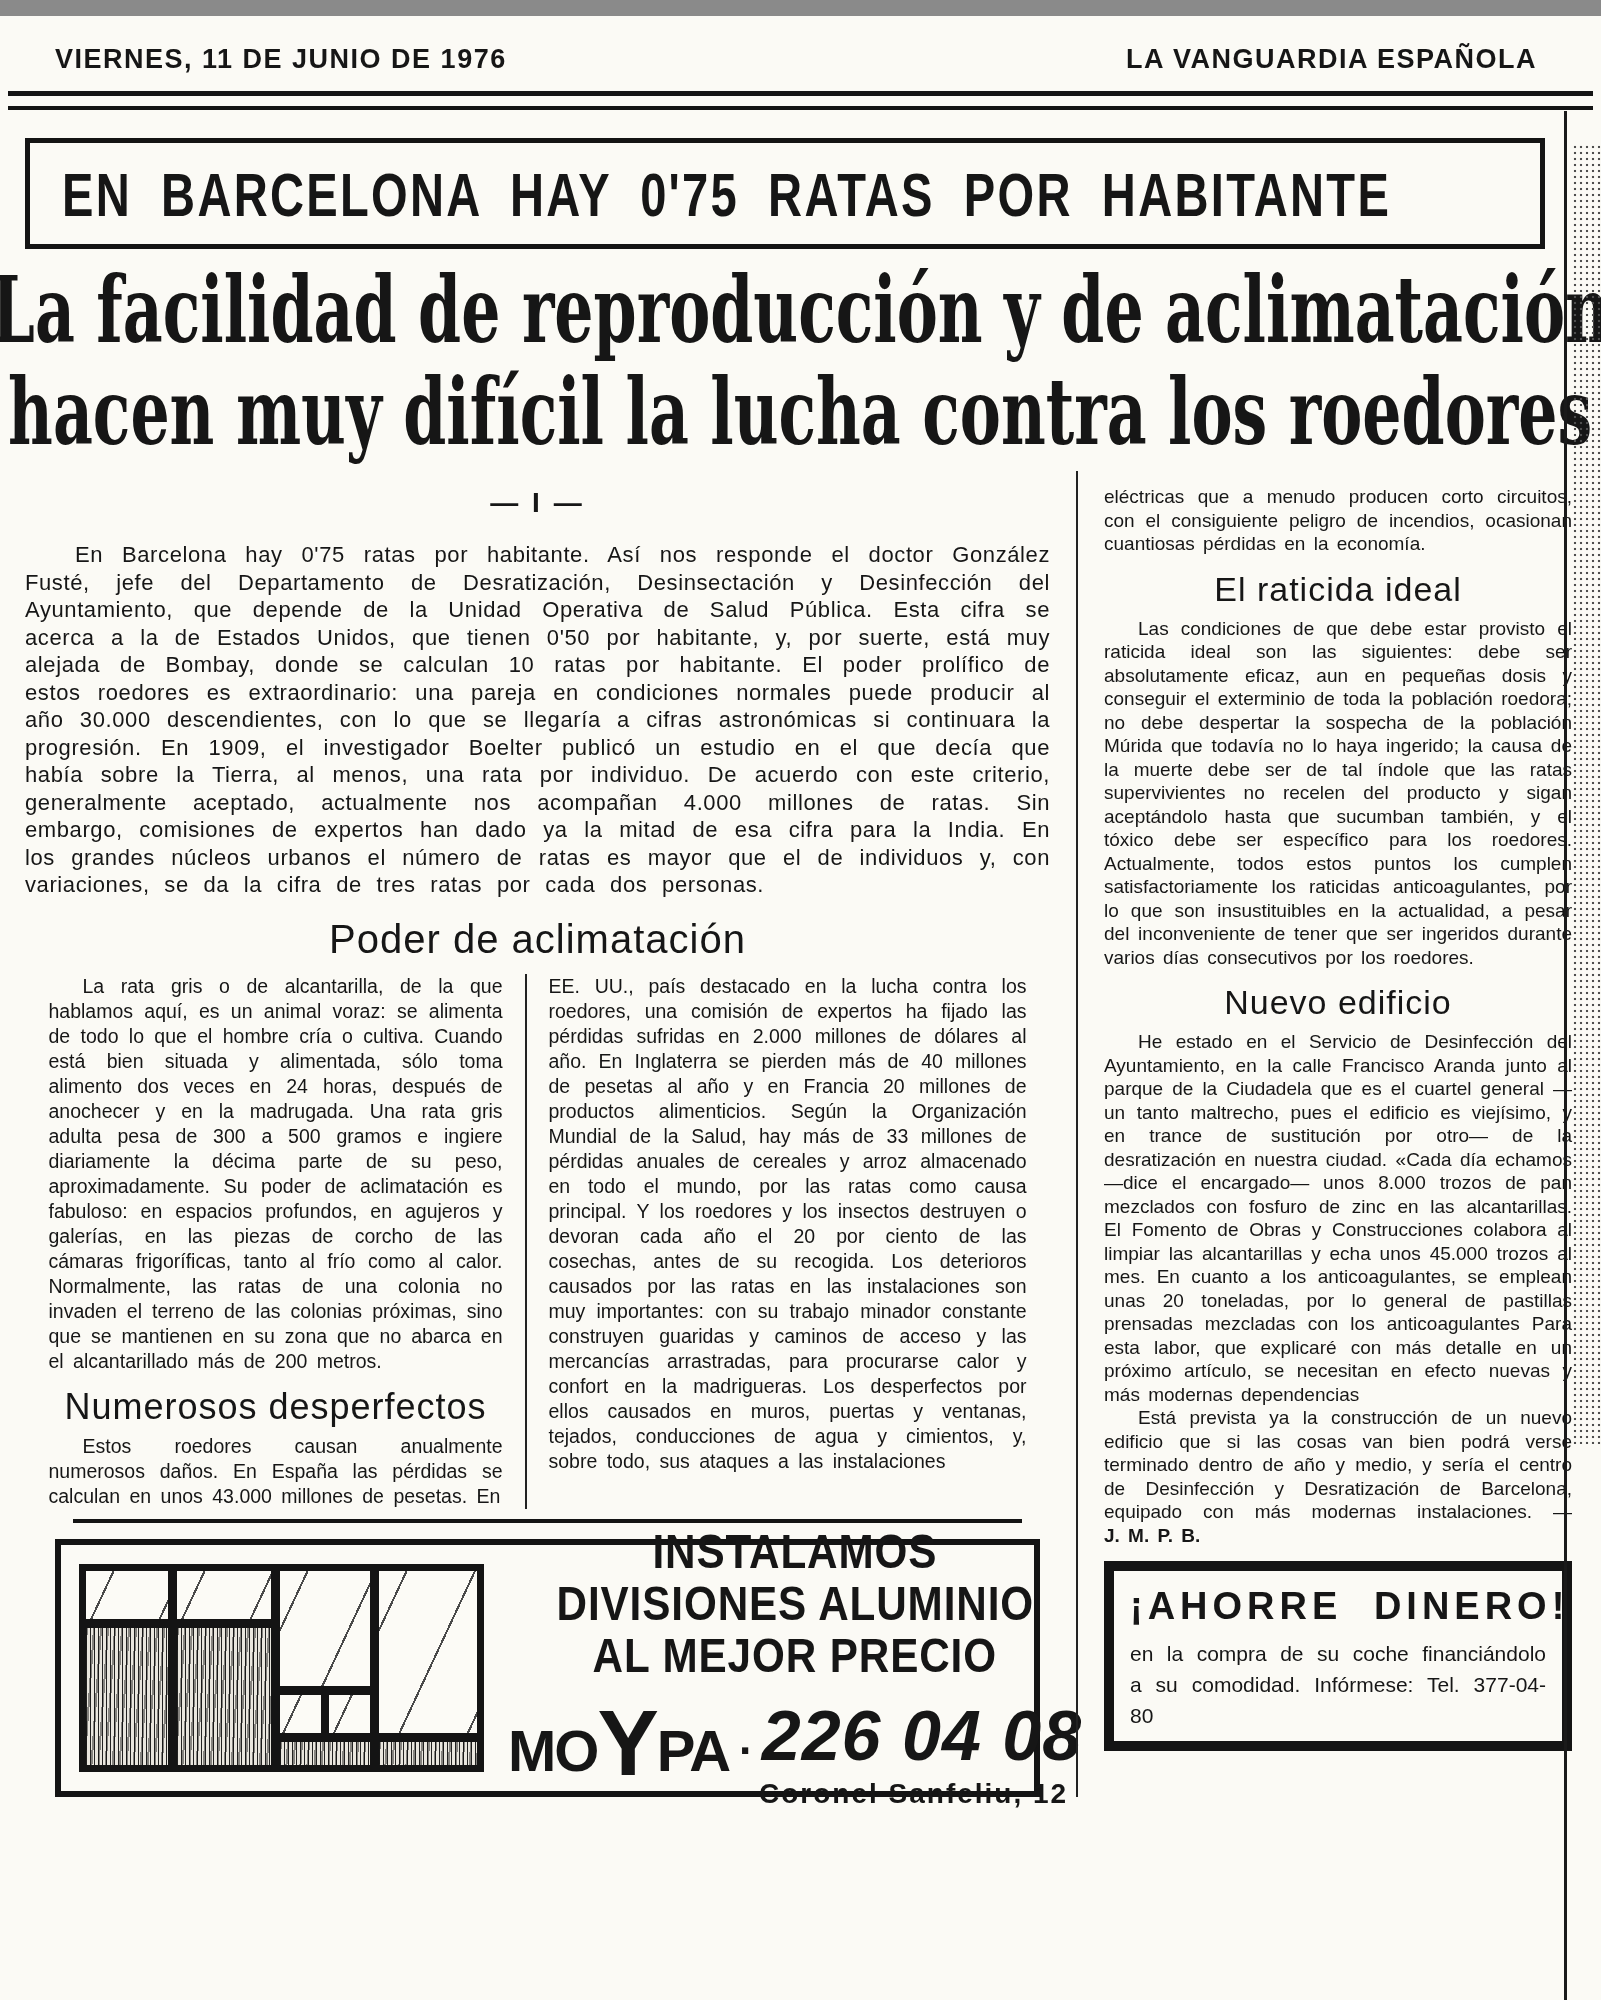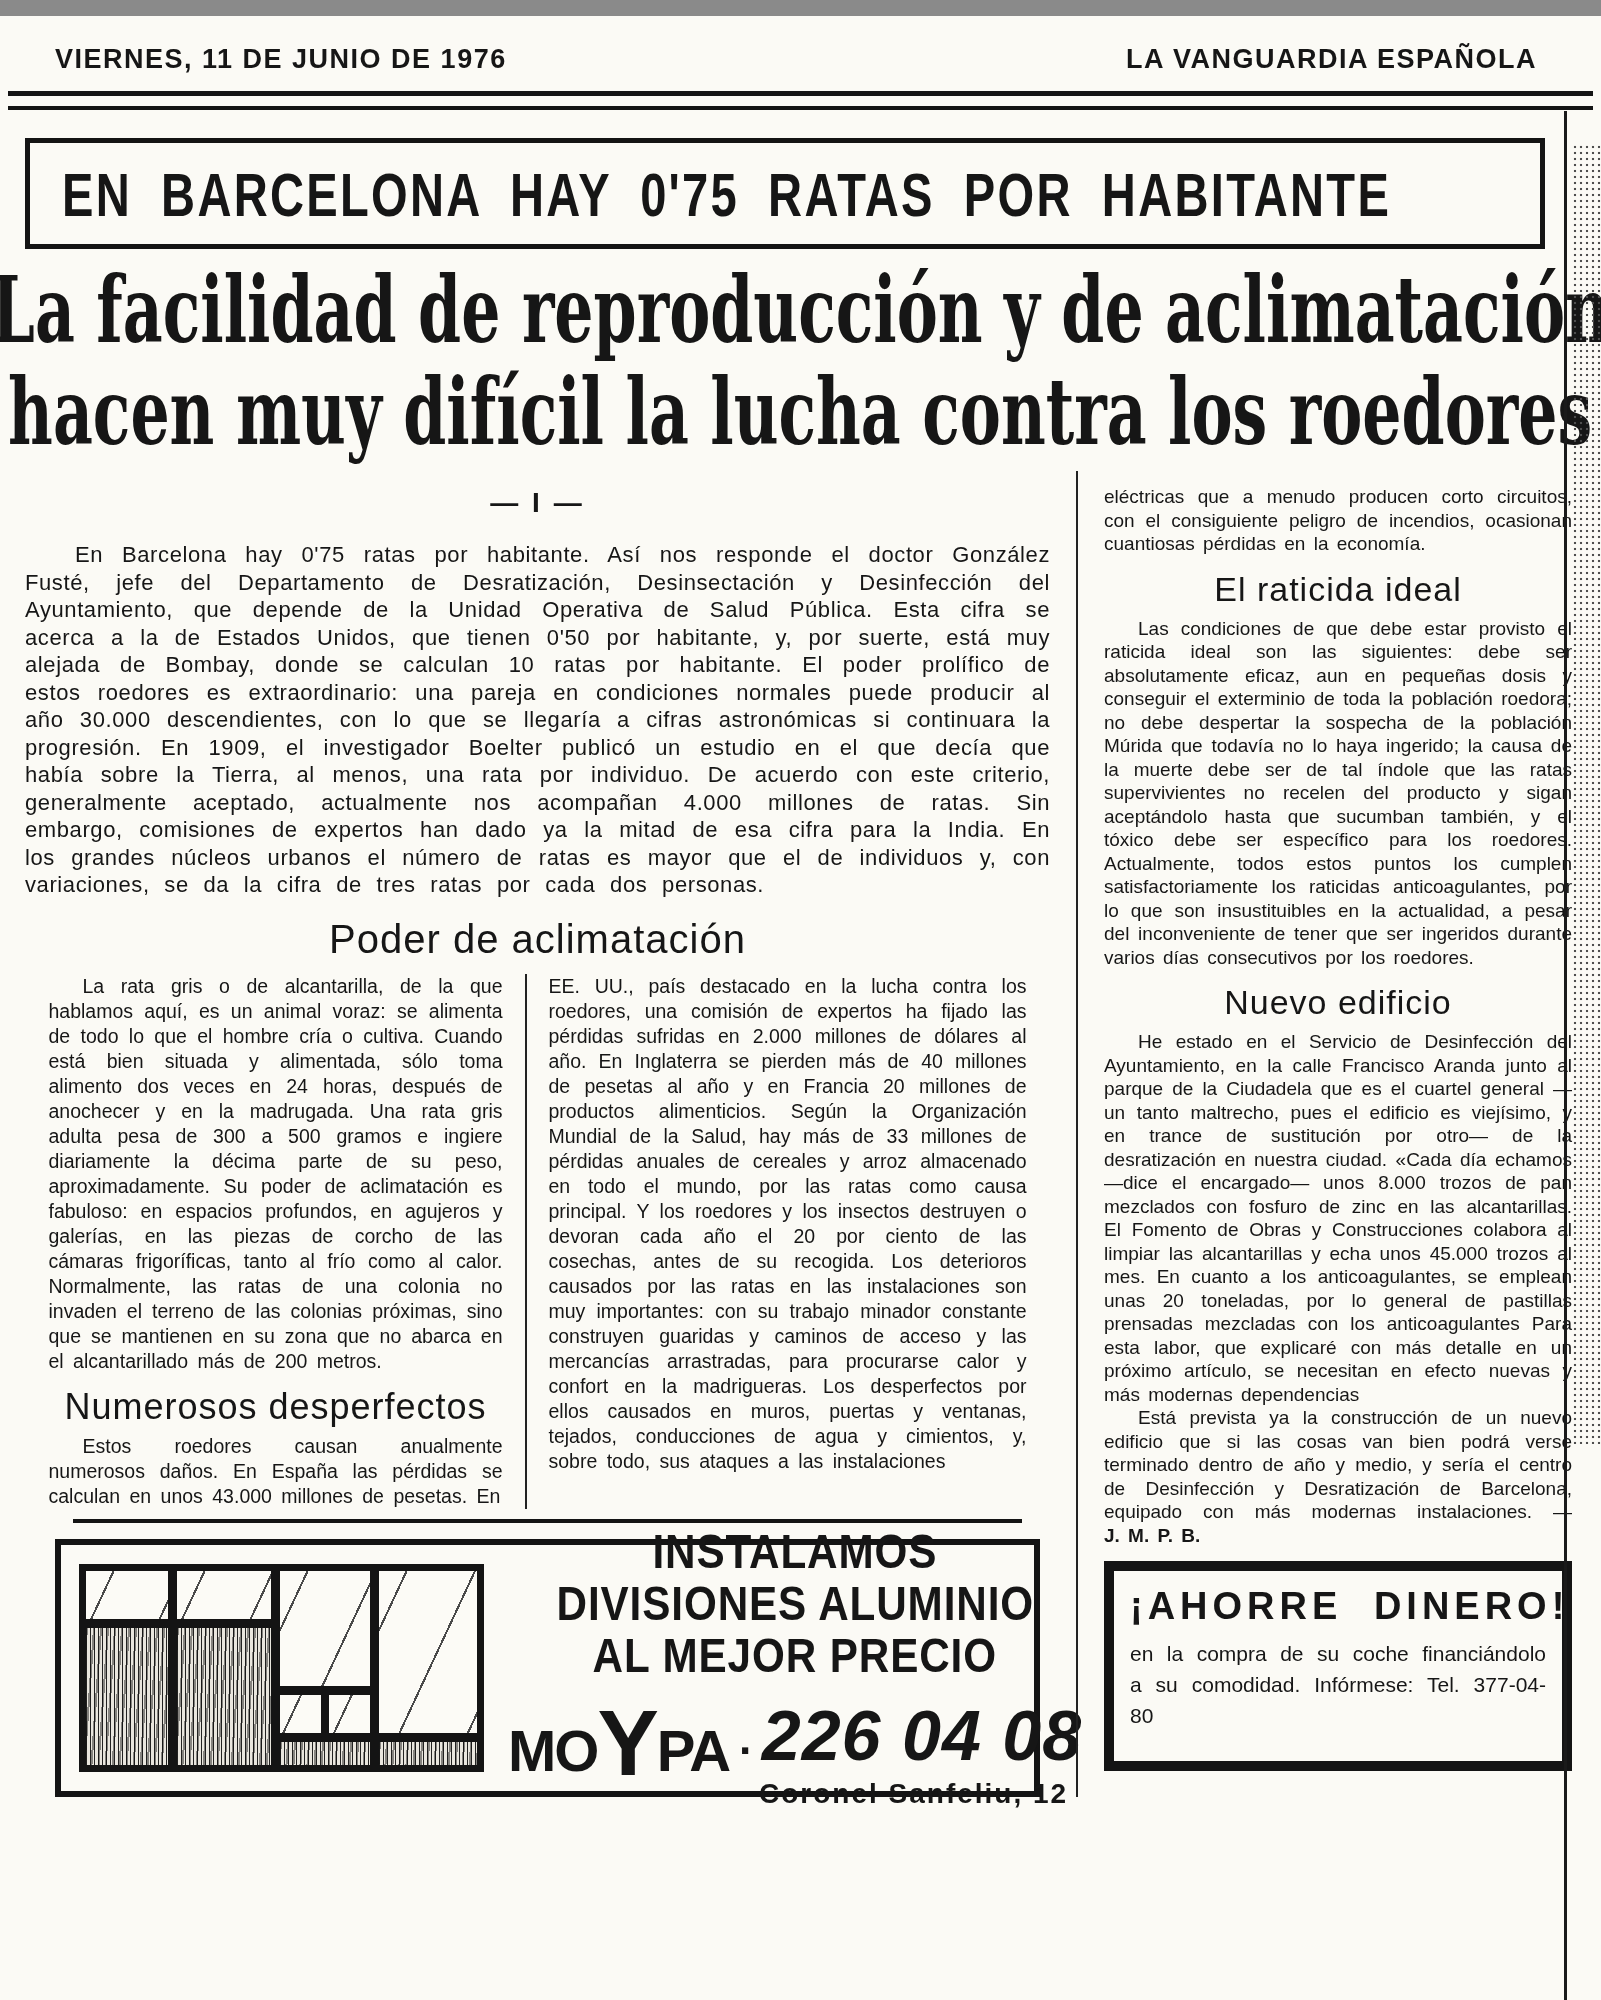--- a/index.html
+++ b/index.html
@@ -101,21 +101,21 @@
   .brand{font-weight:bold; font-size:58px; letter-spacing:-2px; line-height:50px;}
   .brand-y{font-size:92px; line-height:0; letter-spacing:-2px; position:relative; top:4px;}
   .moypa-dot{font-weight:bold; font-size:44px; margin:0 8px 0 10px;}
   .phone{font-weight:bold; font-style:italic; font-size:70px; letter-spacing:1px; white-space:nowrap;}
   .address{font-weight:bold; font-size:28px; letter-spacing:2px; text-align:right; margin-top:2px; padding-right:14px;}
   
   .right-col p{margin:0; font-size:19px; line-height:23.5px; word-spacing:3px; text-align:justify;}
   .right-col .section-title{font-size:34px; margin:14px 0 8px 0;}
   .byline{font-weight:bold; white-space:nowrap;}
   .ad-ahorre{
-    margin-top:14px; border:10px solid #141414; padding:8px 16px 30px 16px;
+    margin-top:14px; border:10px solid #141414; padding:8px 16px 10px 16px;
     box-sizing:border-box;
   }
   .ahorre-title{
     text-align:center; font-weight:bold; font-size:38px; letter-spacing:5px;
     word-spacing:16px; margin:6px 0 10px 0; white-space:nowrap;
   }
   .ahorre-body{margin:0; font-size:21px !important; line-height:31px !important; word-spacing:6px !important;}
   
   .edge-rule{position:absolute; top:95px; bottom:8px; right:34px; width:3px; background:#1a1a1a;}
   .halftone-strip{

